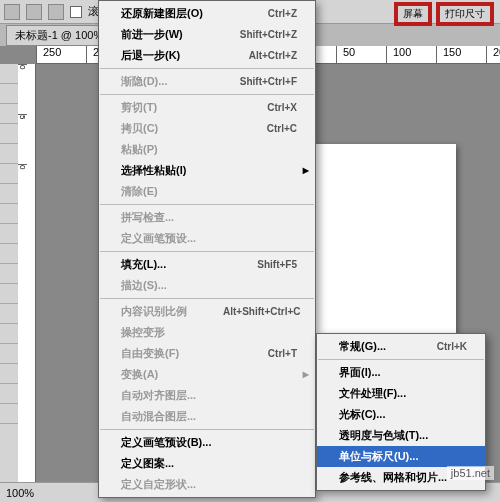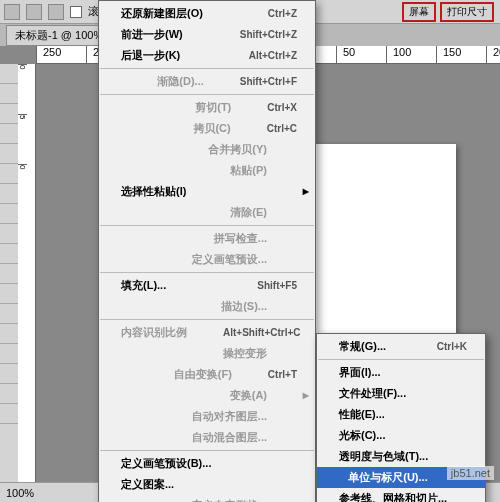--- a/index.html
+++ b/index.html
@@ -13,31 +13,31 @@
 .ruler-h span{flex:0 0 50px;border-left:1px solid #666;padding-left:6px;}
 .ruler-v{position:absolute;top:64px;left:18px;width:18px;bottom:20px;background:#fff;border-right:1px solid #666;}
 .ruler-v span{display:block;height:50px;border-top:1px solid #666;font-size:8px;writing-mode:vertical-rl;}
 .tools-left{position:absolute;top:64px;left:0;width:18px;bottom:20px;background:#d4d4d4;display:flex;flex-direction:column;}
 .tools-left .tool{height:20px;border-bottom:1px solid #aaa;}
 .canvas{position:absolute;top:64px;left:36px;right:0;bottom:20px;background:#888;}
 .doc{position:absolute;top:80px;left:160px;width:260px;height:340px;background:#fff;box-shadow:2px 2px 6px rgba(0,0,0,.4);}
 .status{position:absolute;bottom:0;left:0;right:0;height:20px;background:#d4d4d4;border-top:1px solid #999;display:flex;align-items:center;padding:0 6px;font-size:10px;}
 .menu{position:absolute;background:#f0f0f0;border:1px solid #666;box-shadow:3px 3px 8px rgba(0,0,0,.4);padding:2px 0;}
 .menu .item{display:flex;align-items:center;padding:3px 18px 3px 22px;white-space:nowrap;cursor:default;position:relative;font-weight:bold;}
-.menu .item.hl{background:#316ac5;color:#fff;text-align:center;}
-.menu .item.dis{color:#999;text-align:right;}
+.menu .item.hl{background:#316ac5;color:#fff;}
+.menu .item.dis{color:#999;}
 .menu .sep{height:1px;background:#bbb;margin:2px 1px;}
 .menu .lbl{flex:1;padding-right:30px;}
 .menu .short{color:#555;font-size:10px;padding-left:6px;}
 .menu .arrow{position:absolute;right:6px;font-size:8px;}
 .menu1{top:0;left:98px;width:218px;}
 .menu2{top:333px;left:316px;width:170px;}
 .watermark{position:absolute;right:6px;bottom:22px;color:#555;background:rgba(255,255,255,.6);padding:1px 4px;font-size:11px;}
 .top-icons{position:absolute;top:2px;right:6px;display:flex;gap:4px;}
-.top-icons .btn{padding:1px 5px;background:#d4d4d4;border:2px solid #b91c1c;font-size:10px;}
+.top-icons .btn{padding:1px 5px;background:#d4d4d4;border:4px solid #b91c1c;font-size:10px;}
 </style>
 </head>
 <body>
 
 <div class="toolbar-top">
   <div class="ico"></div>
   <div class="ico"></div>
   <div class="ico"></div>
   <div class="checkbox"></div>
   <span>滚动所有窗口</span>
@@ -120,23 +120,20 @@
     <div class="sep"></div>
     <div class="item dis">
       <span class="lbl">剪切(T)</span>
       <span class="short">Ctrl+X</span>
     </div>
     <div class="item dis">
       <span class="lbl">拷贝(C)</span>
       <span class="short">Ctrl+C</span>
     </div>
     <div class="item dis">
-      <span class="lbl">合并拷贝(Y)</span>
-    </div>
-    <div class="item dis">
       <span class="lbl">粘贴(P)</span>
     </div>
     <div class="item">
       <span class="lbl">选择性粘贴(I)</span>
       <span class="arrow">▶</span>
     </div>
     <div class="item dis">
       <span class="lbl">清除(E)</span>
     </div>
     <div class="sep"></div>
@@ -193,23 +190,20 @@
       <span class="short">Ctrl+K</span>
     </div>
     <div class="sep"></div>
     <div class="item">
       <span class="lbl">界面(I)...</span>
     </div>
     <div class="item">
       <span class="lbl">文件处理(F)...</span>
     </div>
     <div class="item">
-      <span class="lbl">性能(E)...</span>
-    </div>
-    <div class="item">
       <span class="lbl">光标(C)...</span>
     </div>
     <div class="item">
       <span class="lbl">透明度与色域(T)...</span>
     </div>
     <div class="item hl">
       <span class="lbl">单位与标尺(U)...</span>
     </div>
     <div class="item">
       <span class="lbl">参考线、网格和切片...</span>

